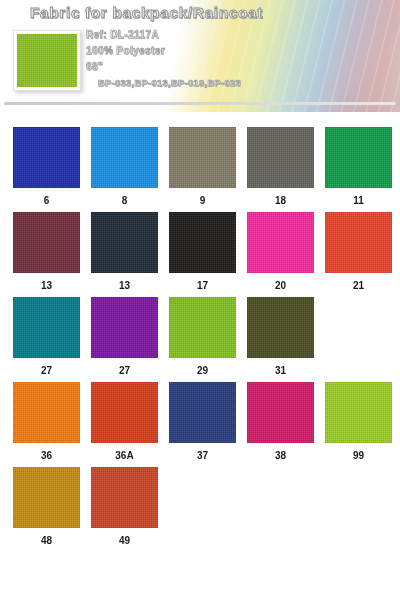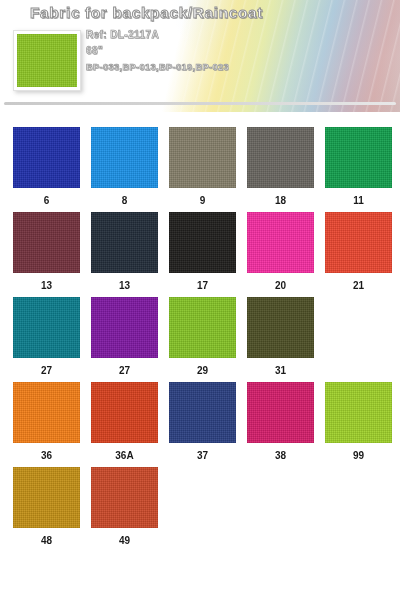--- a/index.html
+++ b/index.html
@@ -120,21 +120,21 @@
   .spec-line {
     font-size: 10px;
     font-weight: bold;
     letter-spacing: .4px;
     color: #fafafa;
     -webkit-text-stroke: 0.75px #9a9a9a;
     text-shadow: 0.7px 0.7px 0 rgba(140,140,140,.5);
     line-height: 14px;
     white-space: nowrap;
   }
-  .spec-line.codes { font-size: 9.2px; }
+  .spec-line.codes { font-size: 9.2px; margin-left: 12px; }
 
   
   .grid {
     position: absolute;
     top: 127px;
     left: 0;
     width: 400px;
     display: flex;
     flex-direction: column;
     gap: 0px;
@@ -175,20 +175,21 @@
   <div class="header-streaks"></div>
 
   <div class="header-title">Fabric for backpack/Raincoat</div>
 
   <div class="hero-swatch-frame">
     <div class="hero-swatch" style="background-color: rgb(140, 196, 36);"></div>
   </div>
 
   <div class="spec-list">
     <div class="spec-line">Ref: DL-2117A</div>
+    <div class="spec-line">100% Polyester</div>
     <div class="spec-line">68"</div>
     <div class="spec-line codes">BP-033,BP-013,BP-019,BP-023</div>
   </div>
 
   <div class="header-rule"></div>
 </div>
 
 <div class="grid">
     <div class="grid-row">
       <div class="cell">

